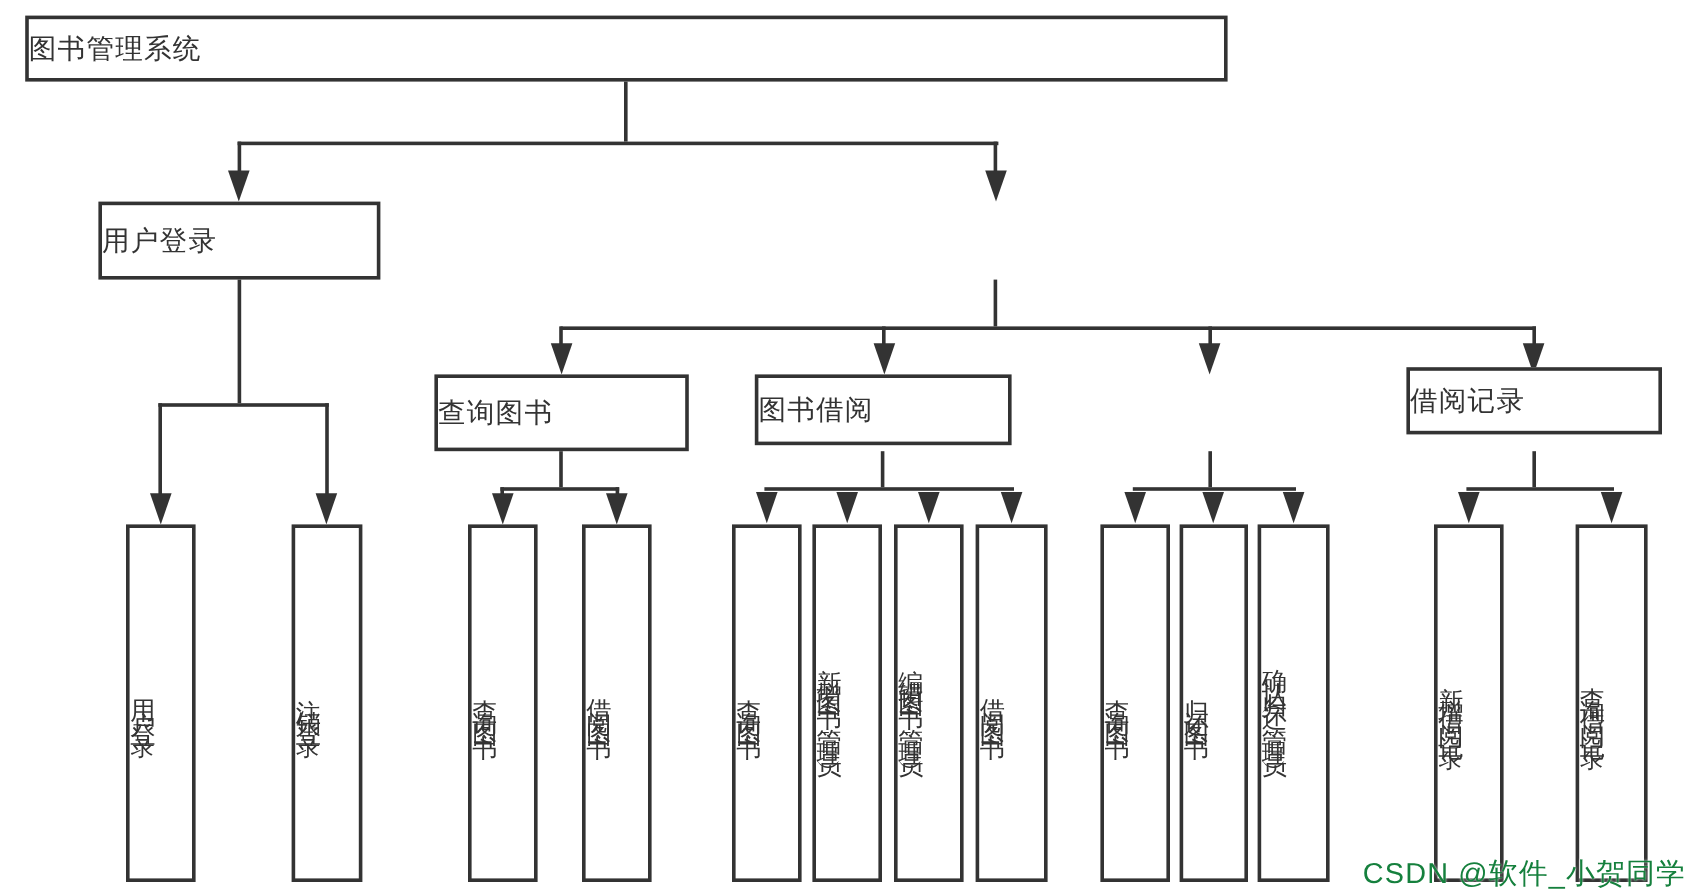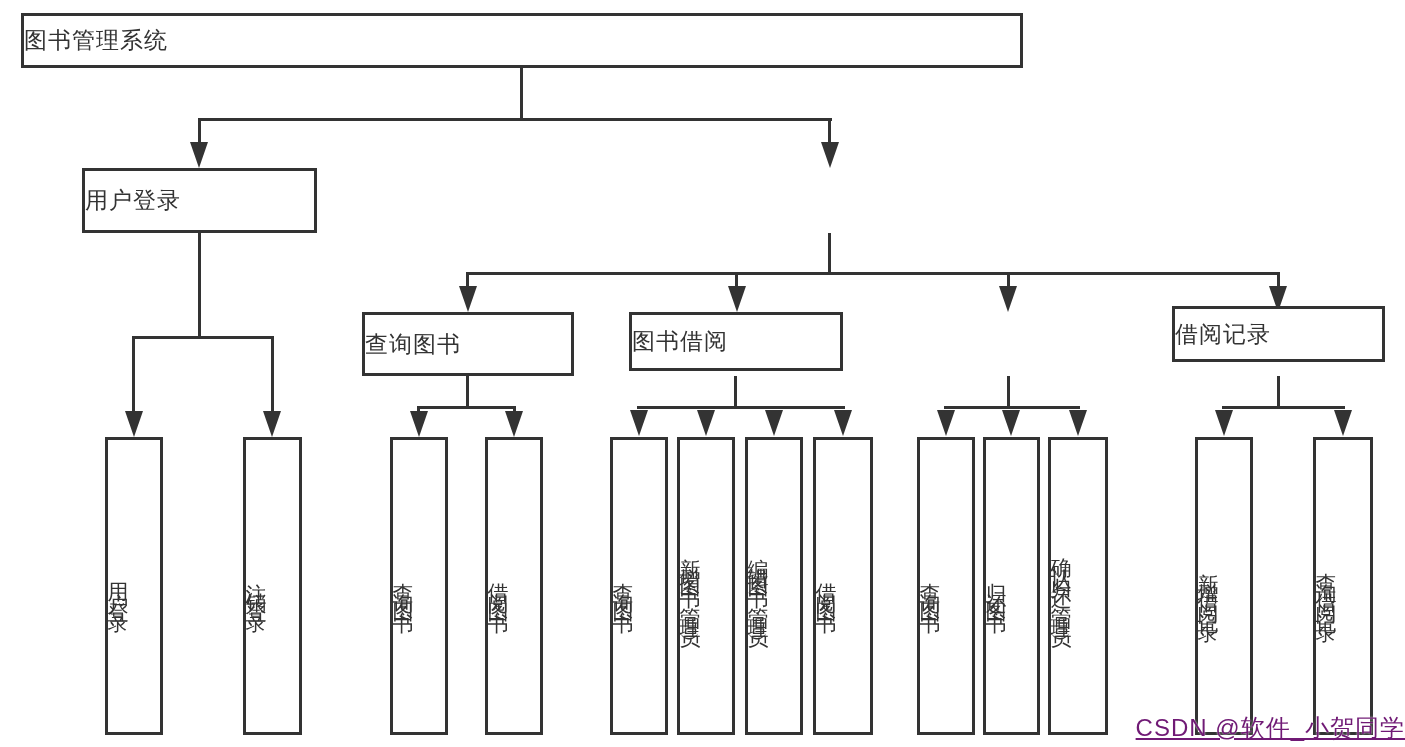--- a/index.html
+++ b/index.html
@@ -38,26 +38,25 @@
     position:absolute;width:0;height:0;
     border-left:9px solid transparent;
     border-right:9px solid transparent;
     border-top:26px solid #333333;
   }
   
   #watermark{
     position:absolute;
     top:712px;right:0px;
     font-size:24px;
-    color:#701a75;
+    color:#15803d;
     letter-spacing:1px;
     text-shadow:0 0 2px #ffffff;
     z-index:10;
     white-space:nowrap;
-    text-decoration:underline;
   }
 </style>
 </head>
 <body>
 
 <div id="stage">
 
   <div class="node hnode" style="left:21px;top:13px;width:1002px;height:55px;">
     <span>图书管理系统</span>
   </div>

